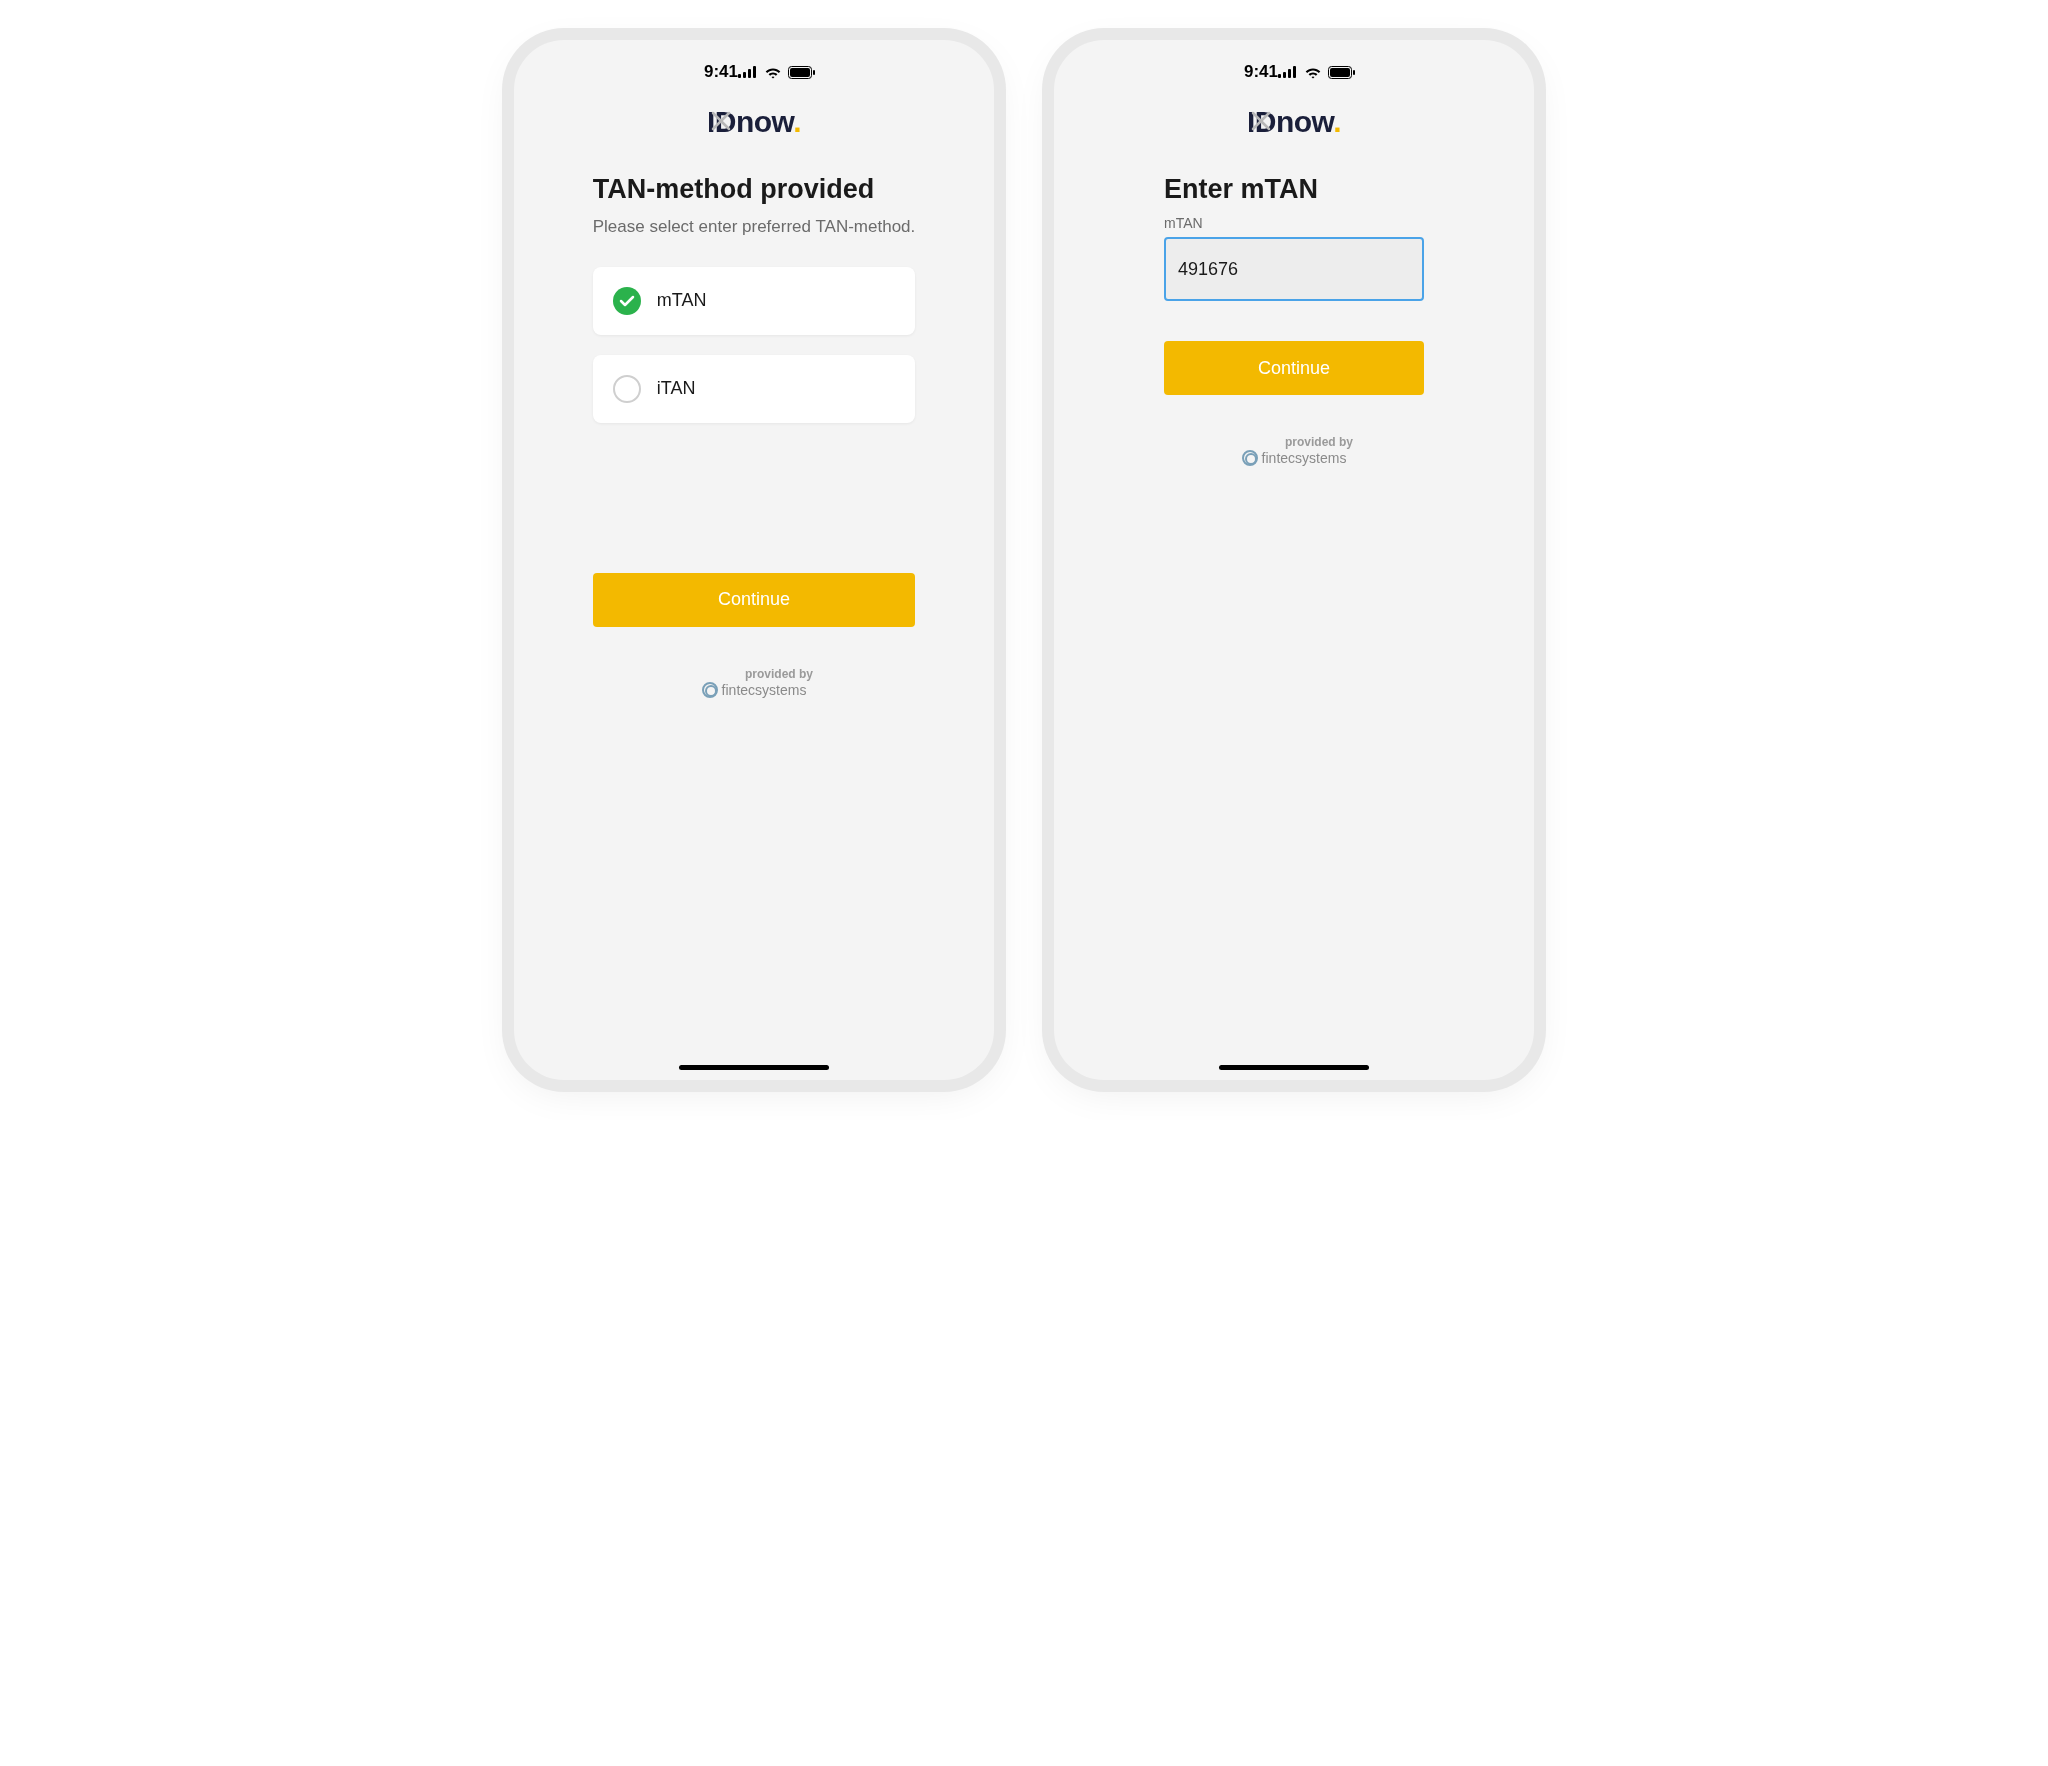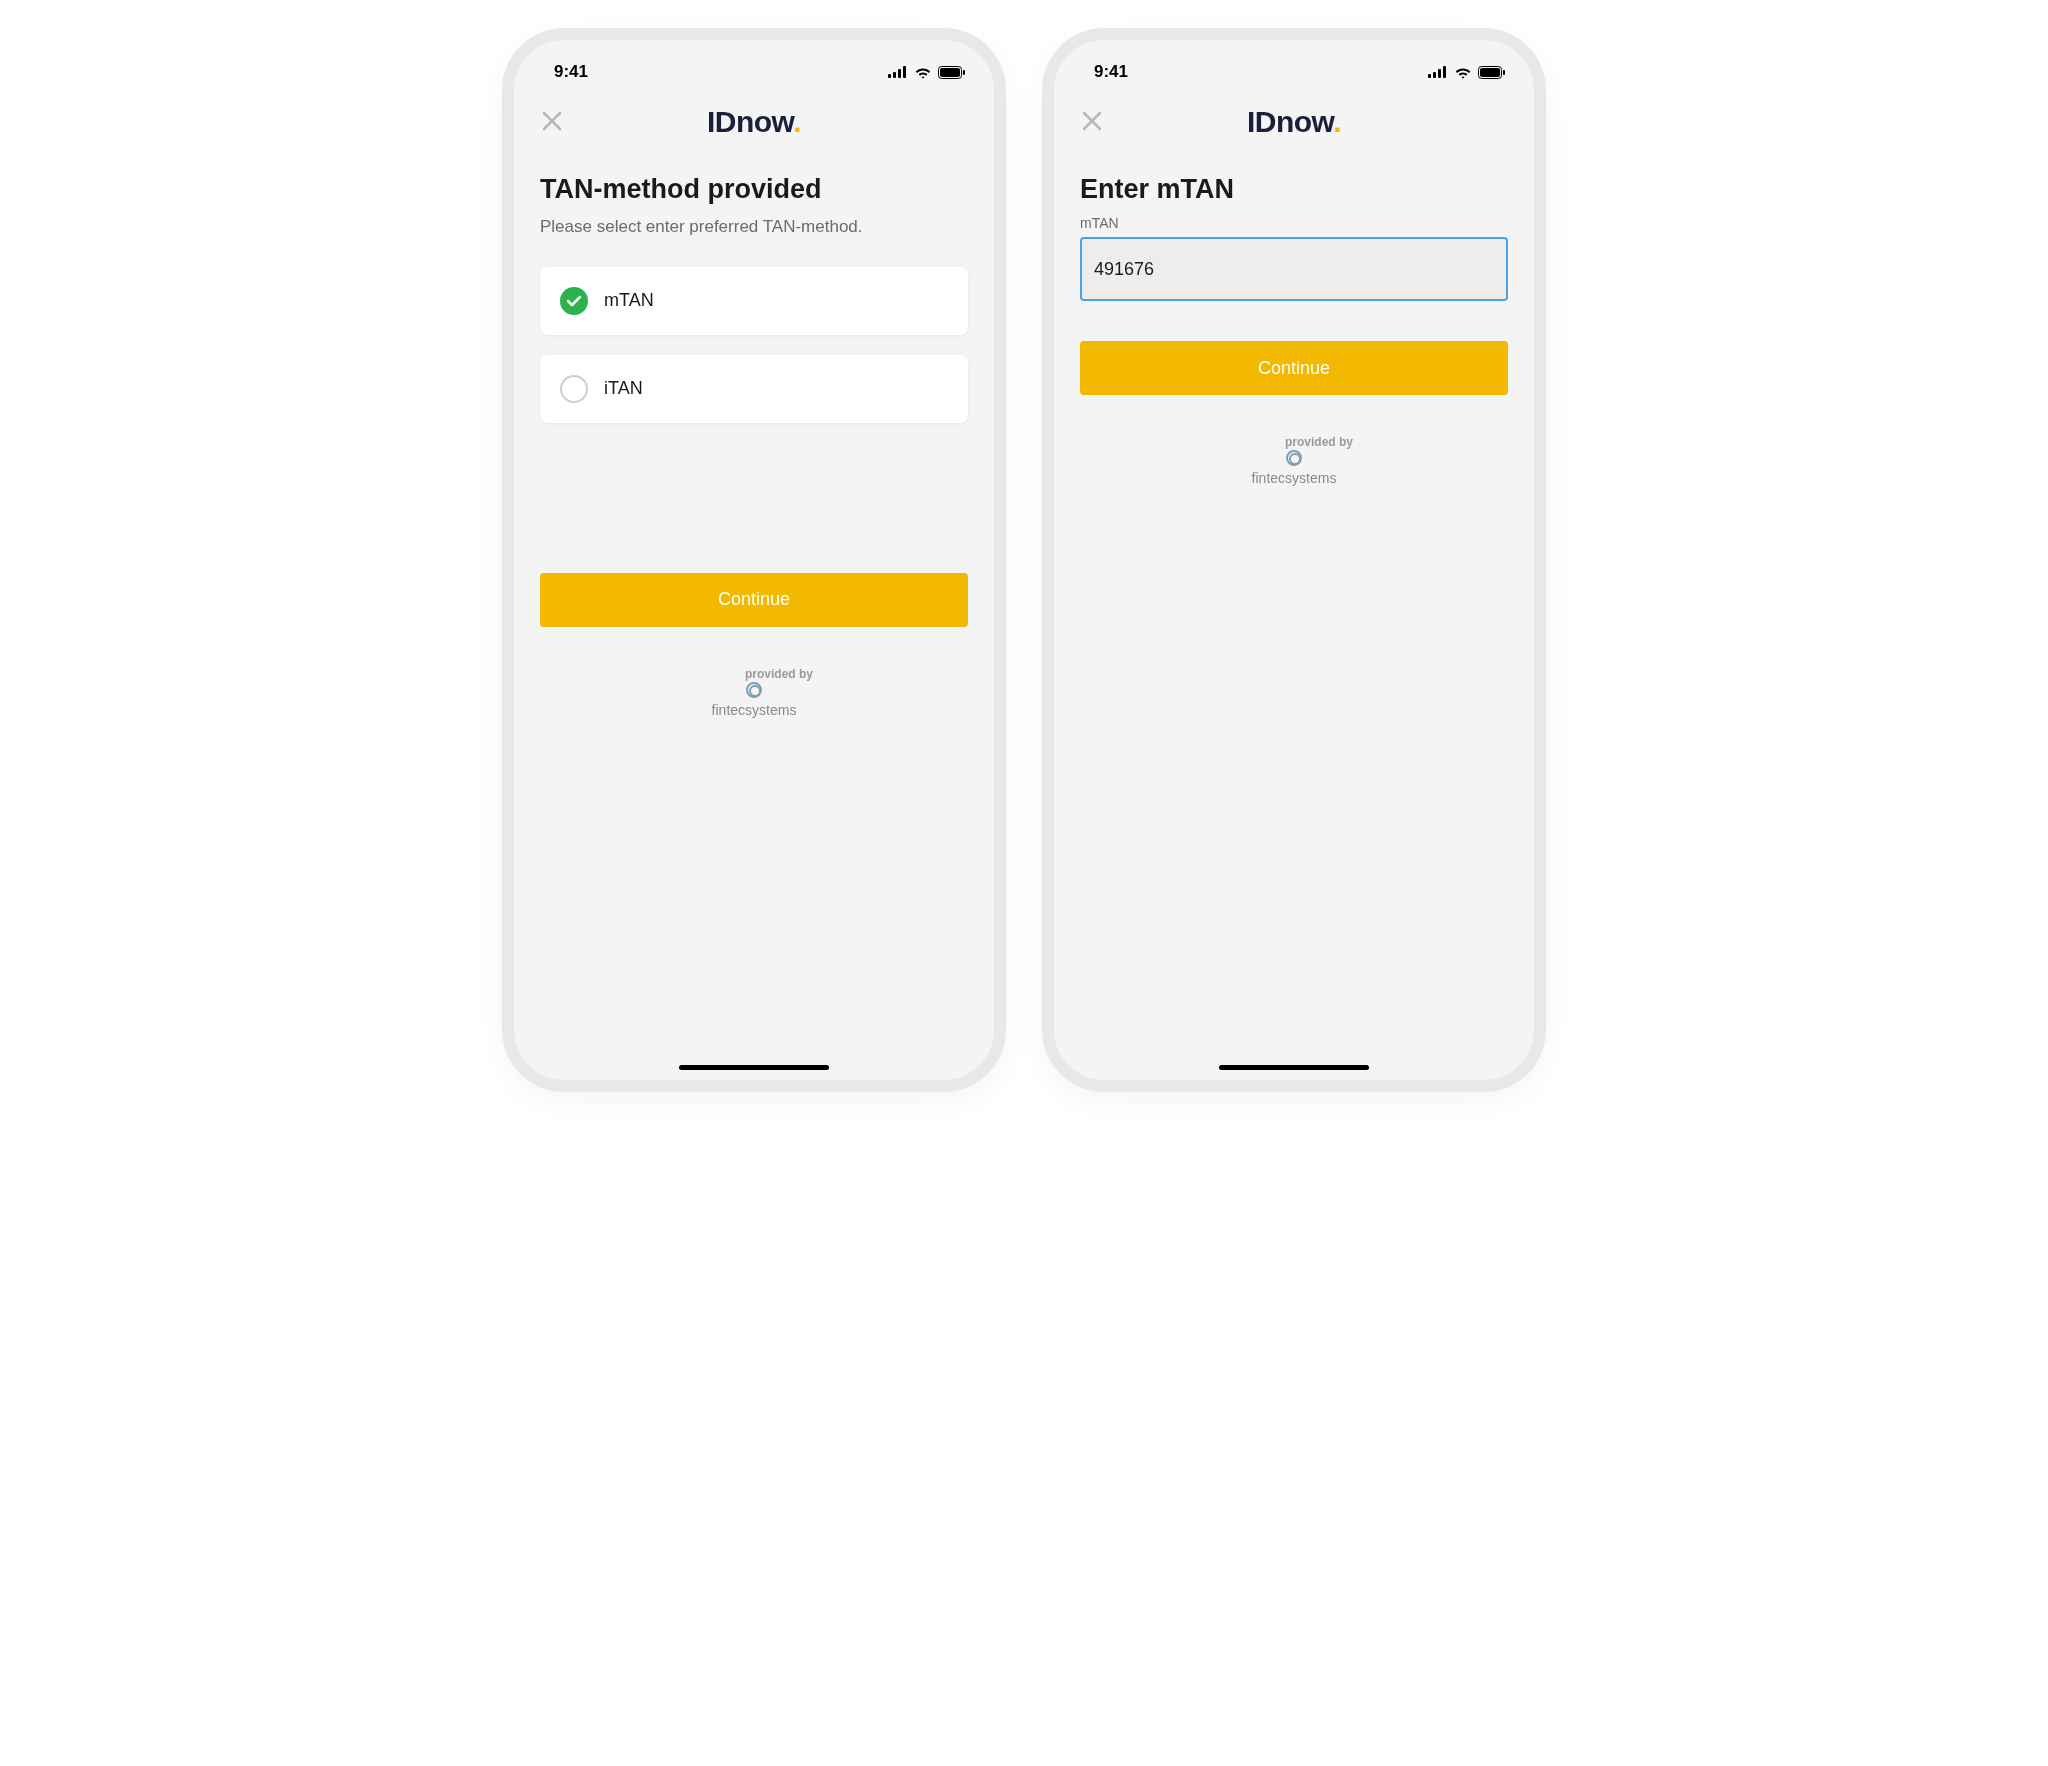--- a/index.html
+++ b/index.html
@@ -15,20 +15,21 @@
     .phone {
       width: 480px;
       height: 1040px;
       background: #f4f4f4;
       border-radius: 50px;
       position: relative;
       box-shadow: 0 0 0 12px #e8e8e8, 0 10px 40px rgba(0,0,0,0.08);
       overflow: hidden;
       display: flex;
       flex-direction: column;
+      align-items: center;
     }
     .status-bar {
       height: 44px;
       display: flex;
       justify-content: space-between;
       align-items: center;
       padding: 0 28px 0 40px;
       margin-top: 10px;
     }
     .status-time {
@@ -161,21 +162,20 @@
       color: #9a9a9a;
       margin-right: -50px;
       margin-bottom: 1px;
       font-weight: bold;
     }
     .provider-line {
       display: flex;
       align-items: center;
       justify-content: center;
       gap: 4px;
-      flex-direction: column;
     }
     .provider-icon {
       width: 16px; height: 16px;
       border: 2px solid #7aa0b8;
       border-radius: 50%;
       position: relative;
     }
     .provider-icon::after {
       content: "";
       position: absolute;

